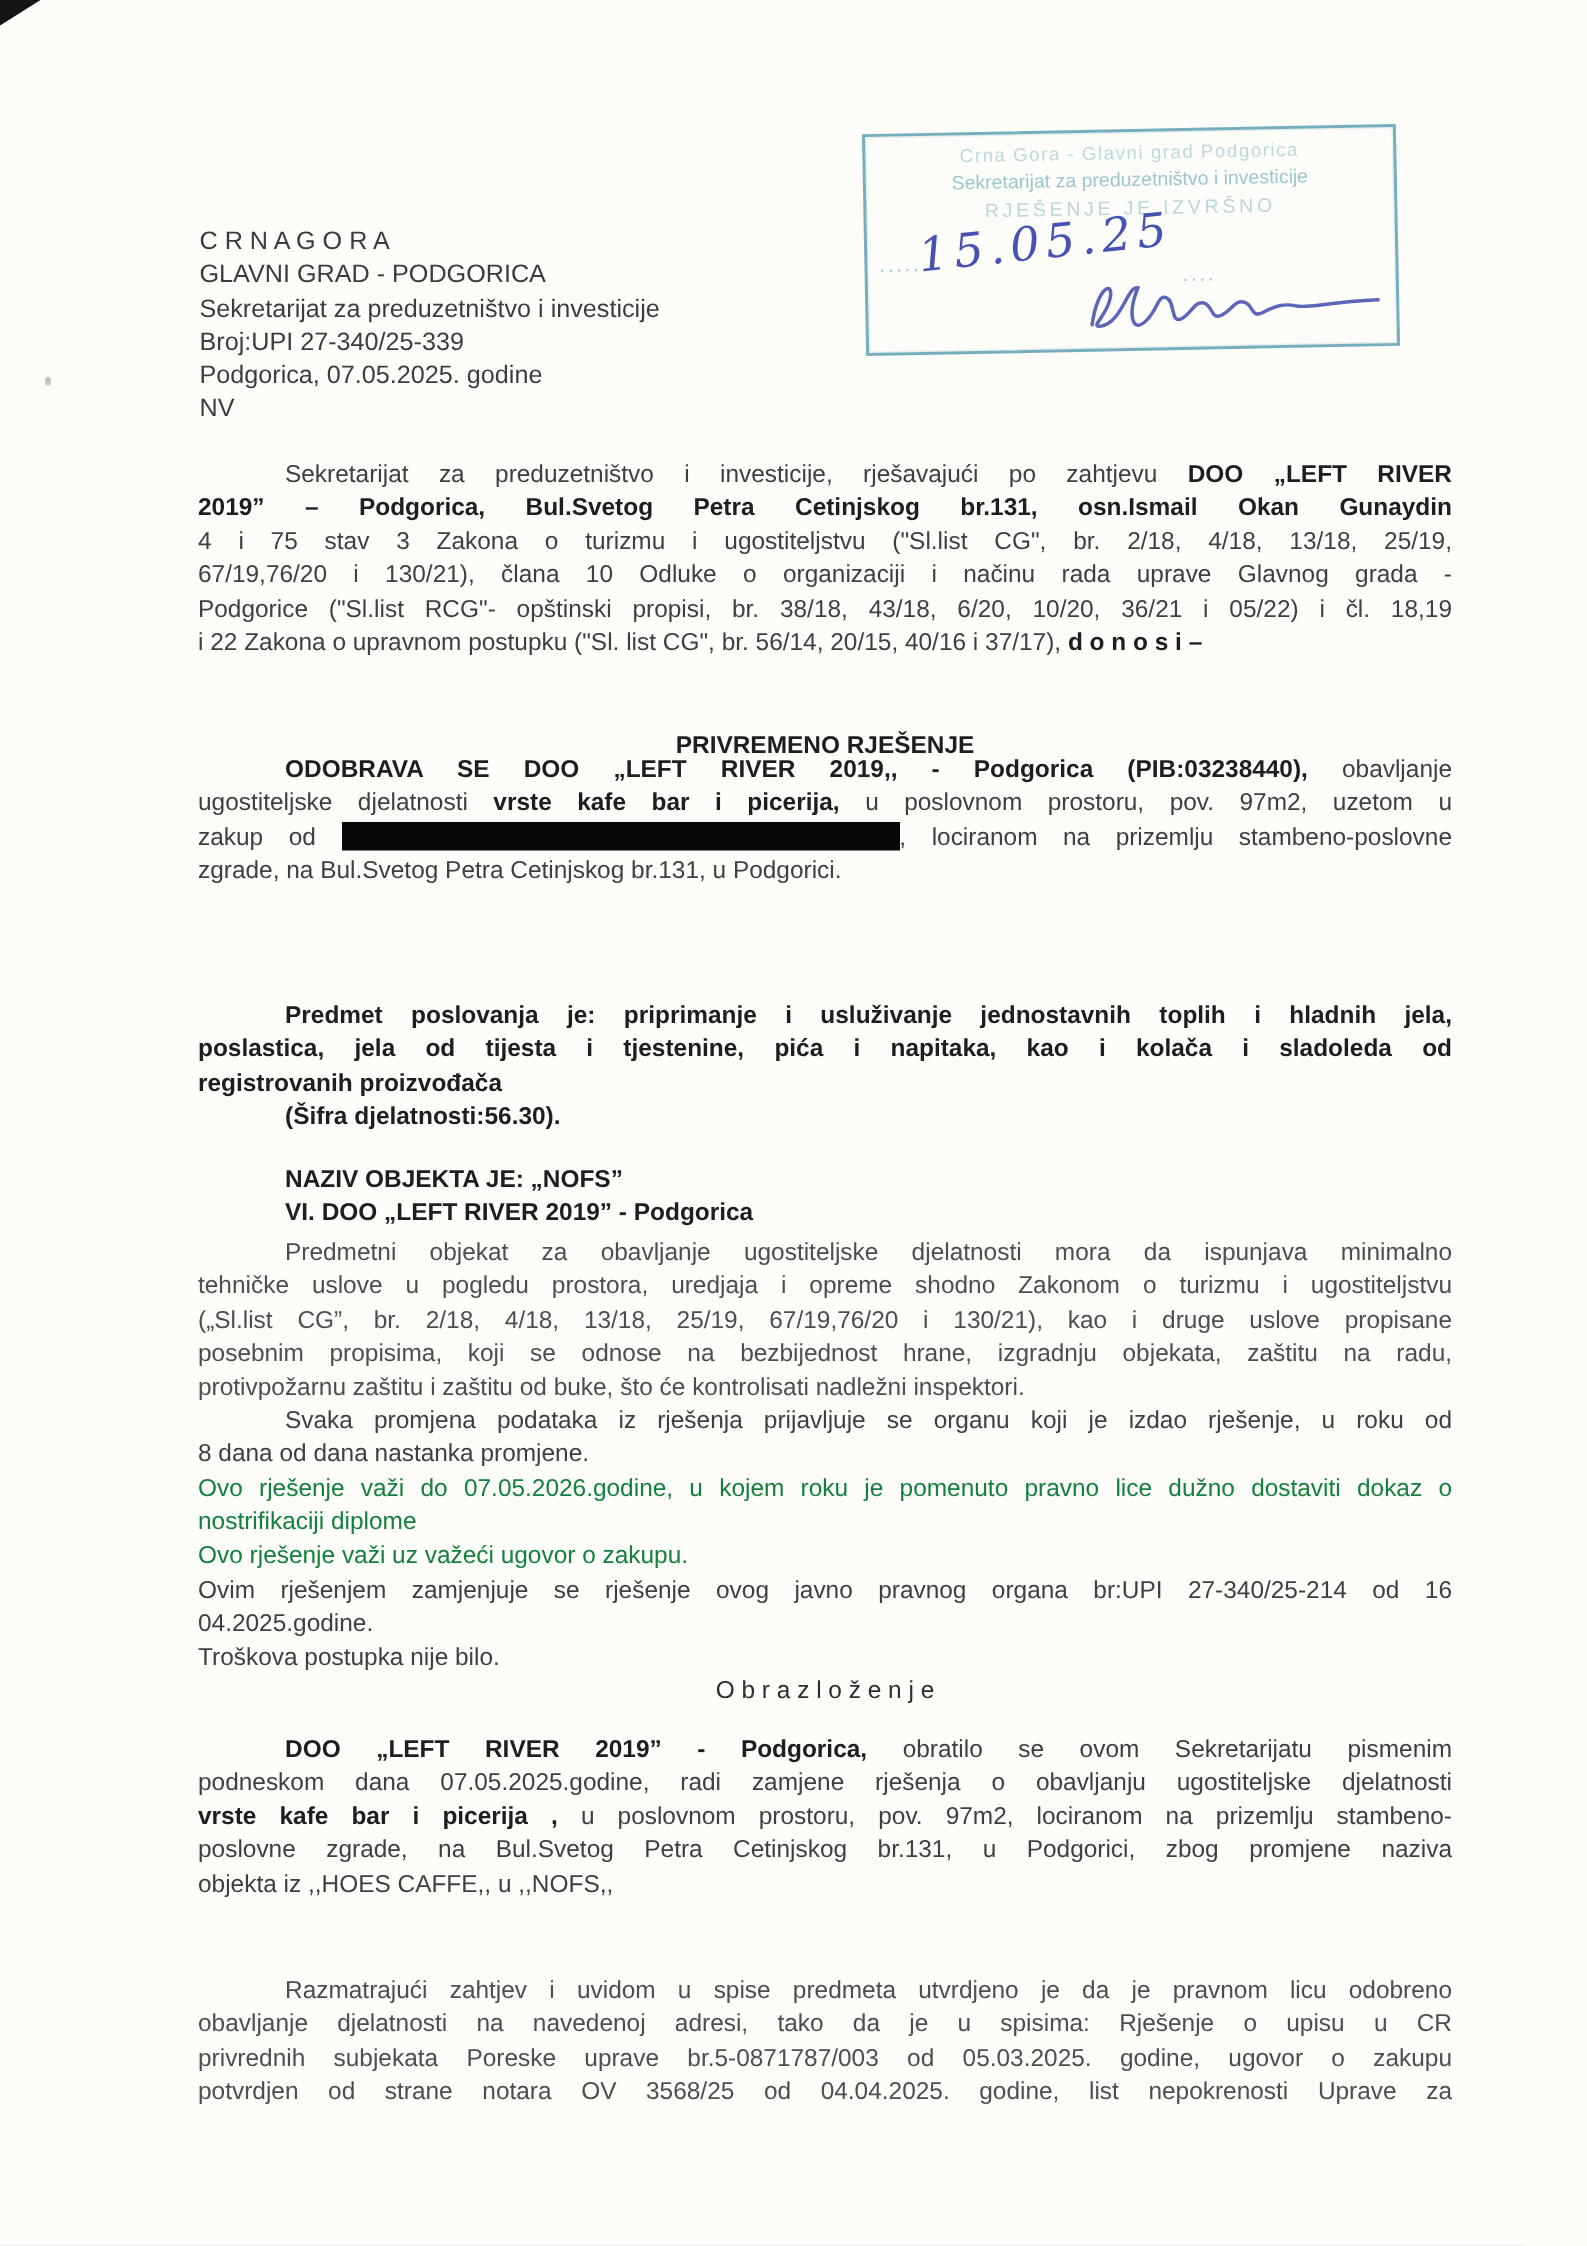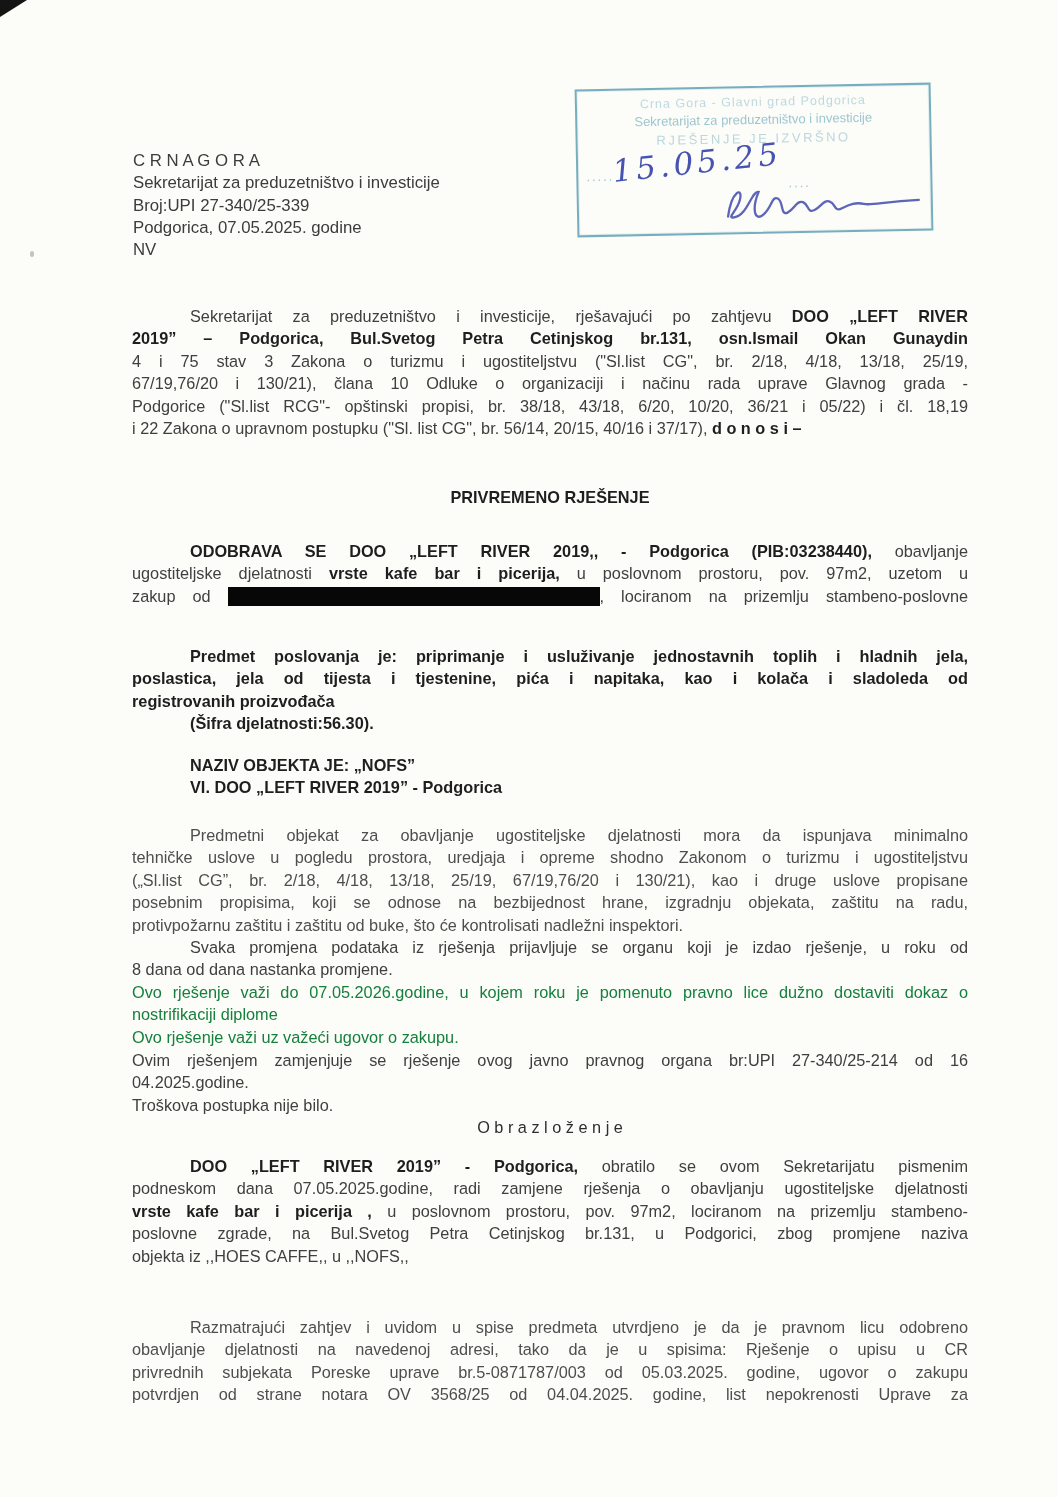--- a/index.html
+++ b/index.html
@@ -31,40 +31,41 @@
     font-family:"DejaVu Serif",serif;font-style:italic;font-size:31px;
     color:#4753b2;transform:rotate(-5deg);letter-spacing:4px;white-space:nowrap;}
   .sig-svg{position:absolute;right:2px;bottom:2px;}
 
   
   .body-col{position:absolute;left:132px;top:0;width:836px;}
   .blk{position:absolute;left:0;width:836px;font-size:16.3px;line-height:22.4px;color:#3f3f3f;}
   .ln{text-align:justify;text-align-last:justify;height:22.4px;overflow:hidden;}
   .lnl{text-align:left;text-align-last:auto;height:22.4px;overflow:hidden;}
   .ind{text-indent:58px;}
-  .b{font-weight:bold;color:#1e1e1e;}
+  .b{font-weight:bold;color:#1e1e1e;margin-top:21px;}
   .faded{color:#4e4e4e;}
   .light{color:#15803d;}
   .ctr{text-align:center;text-align-last:center;font-weight:bold;color:#1e1e1e;}
   .ctr-n{text-align:center;text-align-last:center;color:#2e2e2e;}
   .redact{display:inline-block;width:372px;height:19px;background:#070707;vertical-align:-4px;}
 
   .footer{position:absolute;left:132px;top:1498px;width:836px;text-align:center;
     font-style:italic;font-size:13.5px;color:#3a3a3a;letter-spacing:1.5px;}
 </style>
 </head>
 <body>
 
 <div class="page">
 
   <div class="corner-mark"></div>
   <div class="speck"></div>
 
   <div class="hdr">
     <div>C R N A    G O R A</div>
+    <div>GLAVNI GRAD - PODGORICA</div>
     <div>Sekretarijat za preduzetništvo i investicije</div>
     <div>Broj:UPI 27-340/25-339</div>
     <div>Podgorica, 07.05.2025. godine</div>
     <div>NV</div>
   </div>
 
   <div class="stamp">
     <div class="s1">Crna Gora - Glavni grad Podgorica</div>
     <div class="s2">Sekretarijat za preduzetništvo i investicije</div>
     <div class="s3">RJEŠENJE JE IZVRŠNO</div>
@@ -82,24 +83,25 @@
       <div class="ln ind"><span>Sekretarijat za preduzetništvo i investicije, rješavajući po zahtjevu </span><span class="b">DOO „LEFT RIVER</span></div>
       <div class="ln"><span class="b">2019” – Podgorica, Bul.Svetog Petra Cetinjskog br.131, osn.Ismail Okan Gunaydin</span></div>
       <div class="ln">4 i 75 stav 3 Zakona o turizmu i ugostiteljstvu ("Sl.list CG", br. 2/18, 4/18, 13/18, 25/19,</div>
       <div class="ln">67/19,76/20 i 130/21), člana 10 Odluke o organizaciji i načinu rada uprave Glavnog grada -</div>
       <div class="ln">Podgorice ("Sl.list RCG"- opštinski propisi, br. 38/18, 43/18, 6/20, 10/20, 36/21 i 05/22) i čl. 18,19</div>
       <div class="lnl"><span>i 22 Zakona o upravnom postupku ("Sl. list CG", br. 56/14, 20/15, 40/16 i 37/17), </span><span class="b">d o n o s i –</span></div>
     </div>
 
     <div class="blk ctr" style="top:486px;">PRIVREMENO RJEŠENJE</div>
 
-    <div class="blk" style="top:540px;">
+    <div class="blk" style="top:502px;">
       <div class="ln ind"><span class="b">ODOBRAVA SE DOO „LEFT RIVER 2019,, - Podgorica (PIB:03238440),</span><span> obavljanje</span></div>
       <div class="ln"><span>ugostiteljske djelatnosti </span><span class="b">vrste kafe bar i picerija,</span><span> u  poslovnom prostoru,  pov. 97m2, uzetom u</span></div>
       <div class="ln"><span>zakup od </span><span class="redact"></span><span>, lociranom na prizemlju stambeno-poslovne</span></div>
+      <div class="lnl">zgrade, na Bul.Svetog Petra Cetinjskog br.131, u Podgorici.</div>
     </div>
 
     <div class="blk b" style="top:645px;">
       <div class="ln ind">Predmet poslovanja je: priprimanje i usluživanje jednostavnih toplih i hladnih jela,</div>
       <div class="ln">poslastica, jela od tijesta i tjestenine, pića i napitaka, kao i kolača i sladoleda od</div>
       <div class="lnl">registrovanih proizvođača</div>
       <div class="lnl ind">(Šifra djelatnosti:56.30).</div>
     </div>
 
     <div class="blk b" style="top:754px;">

